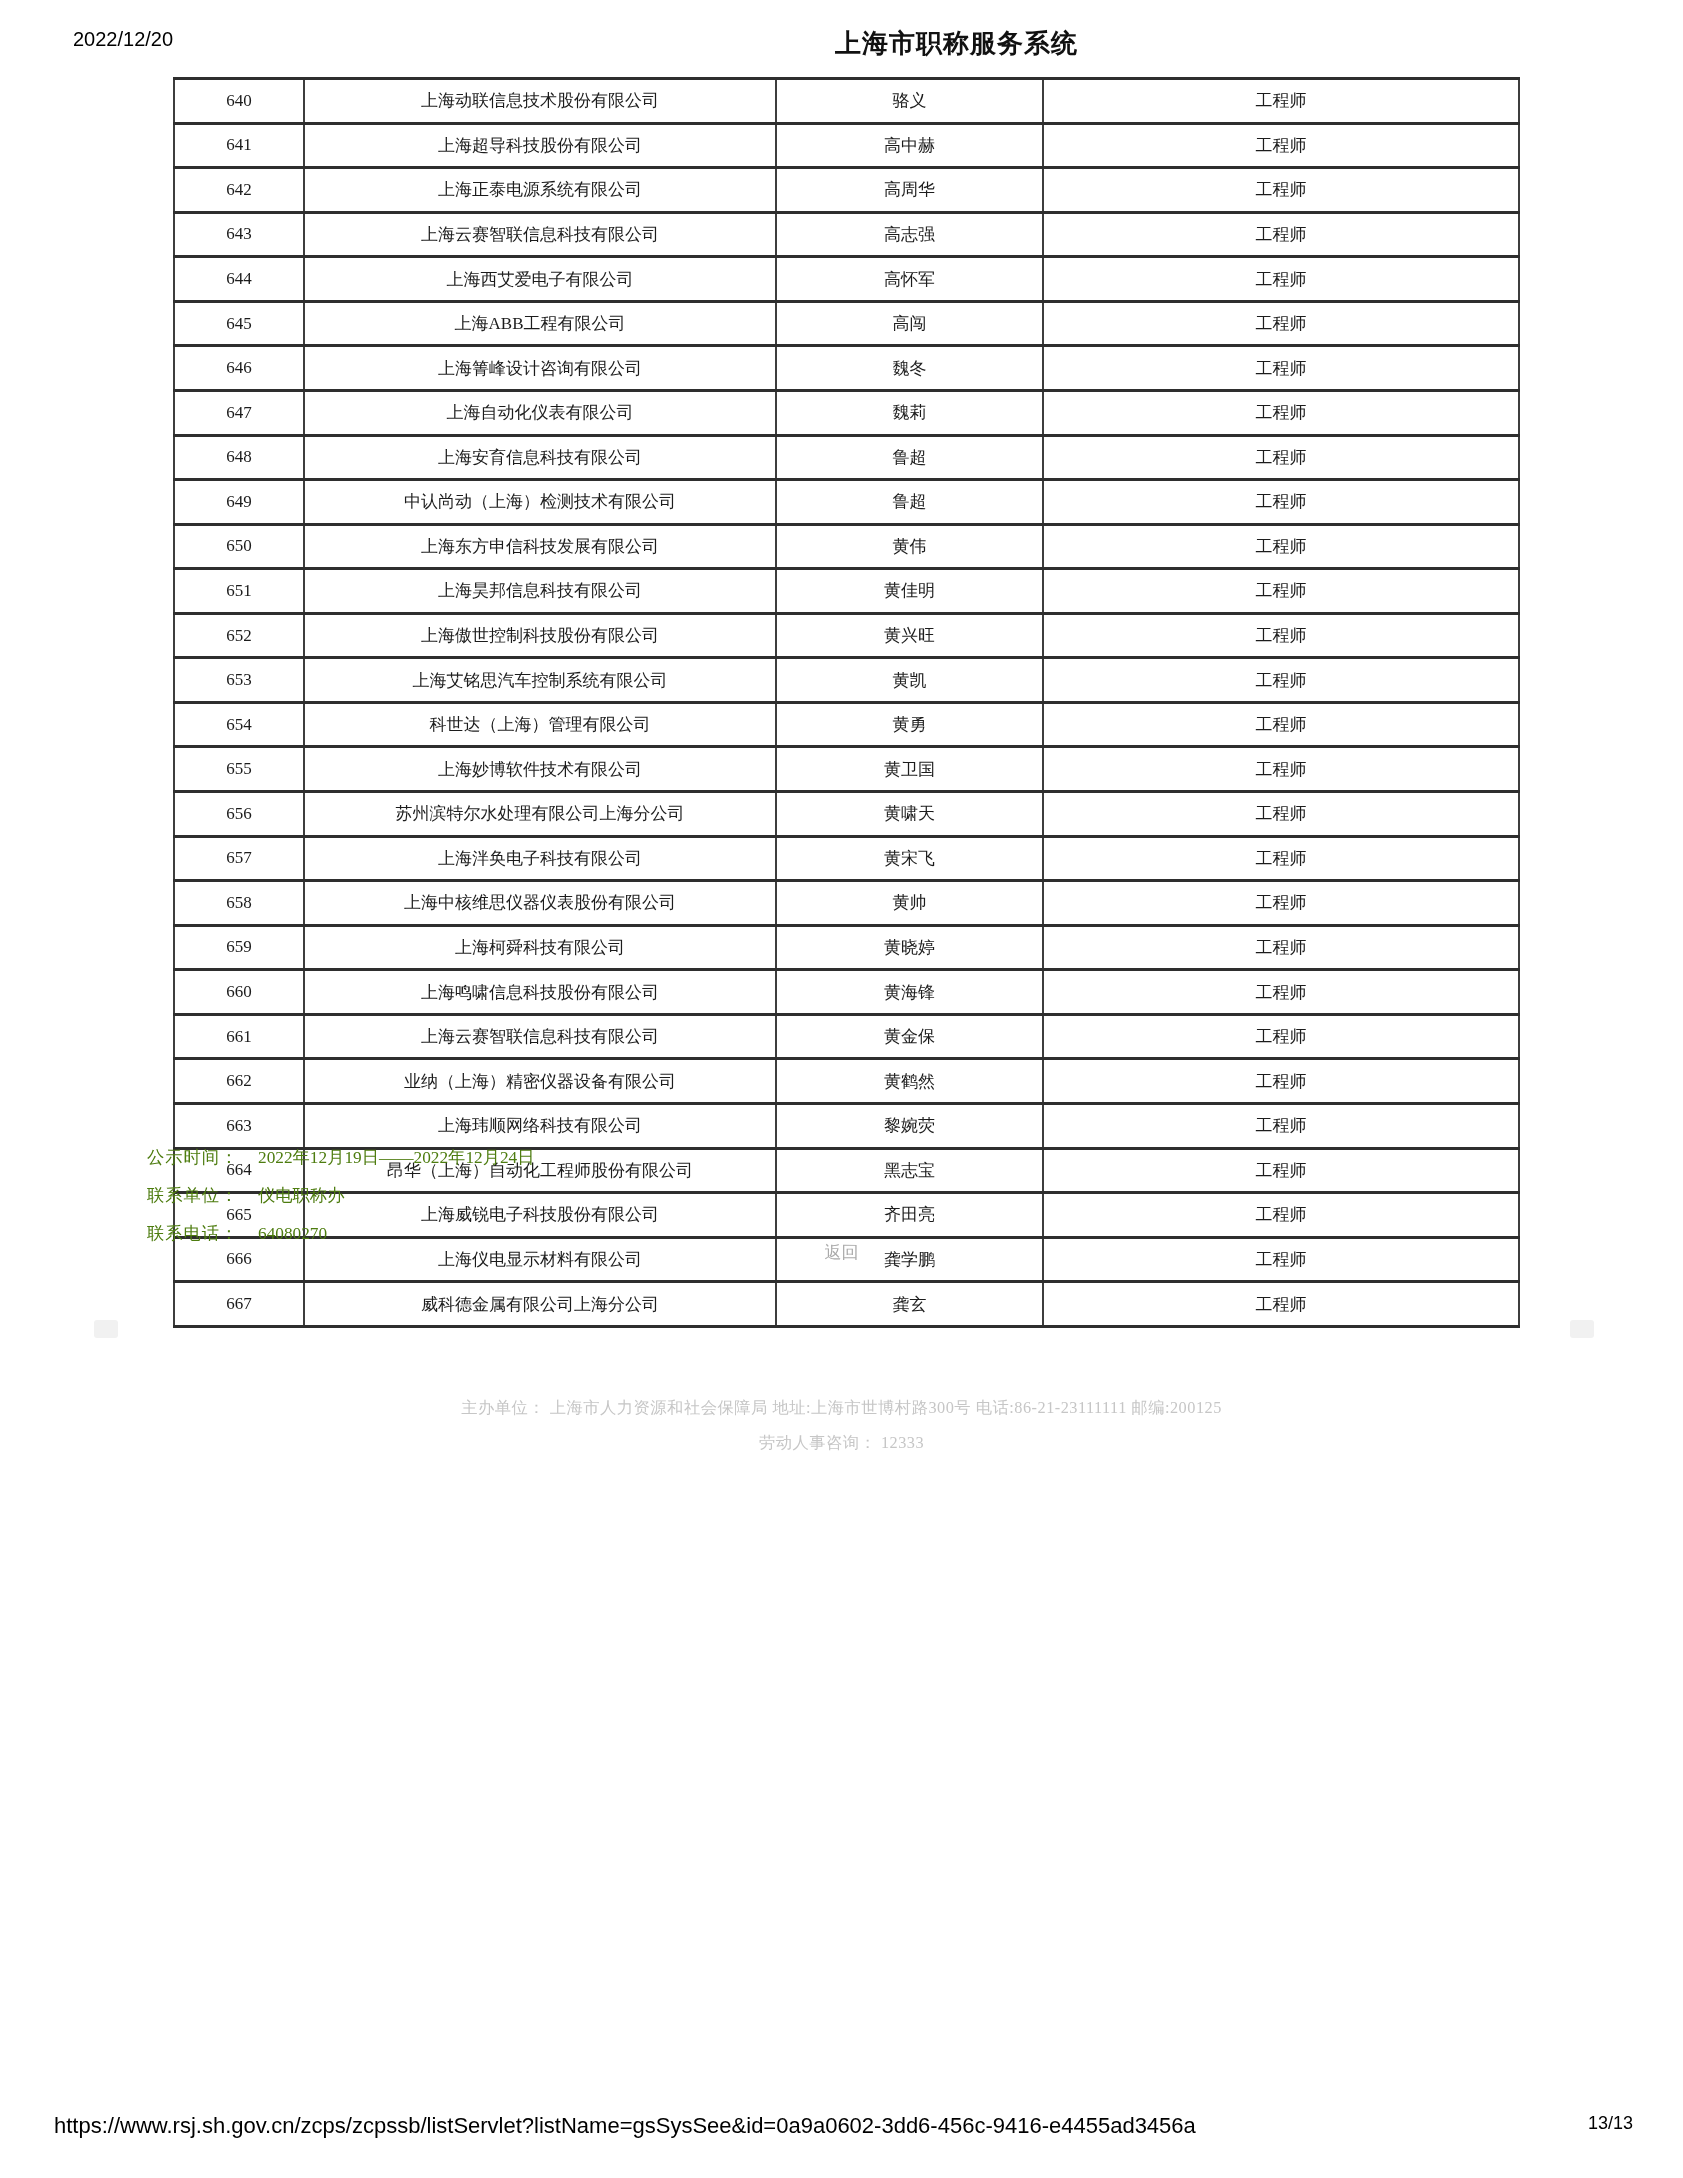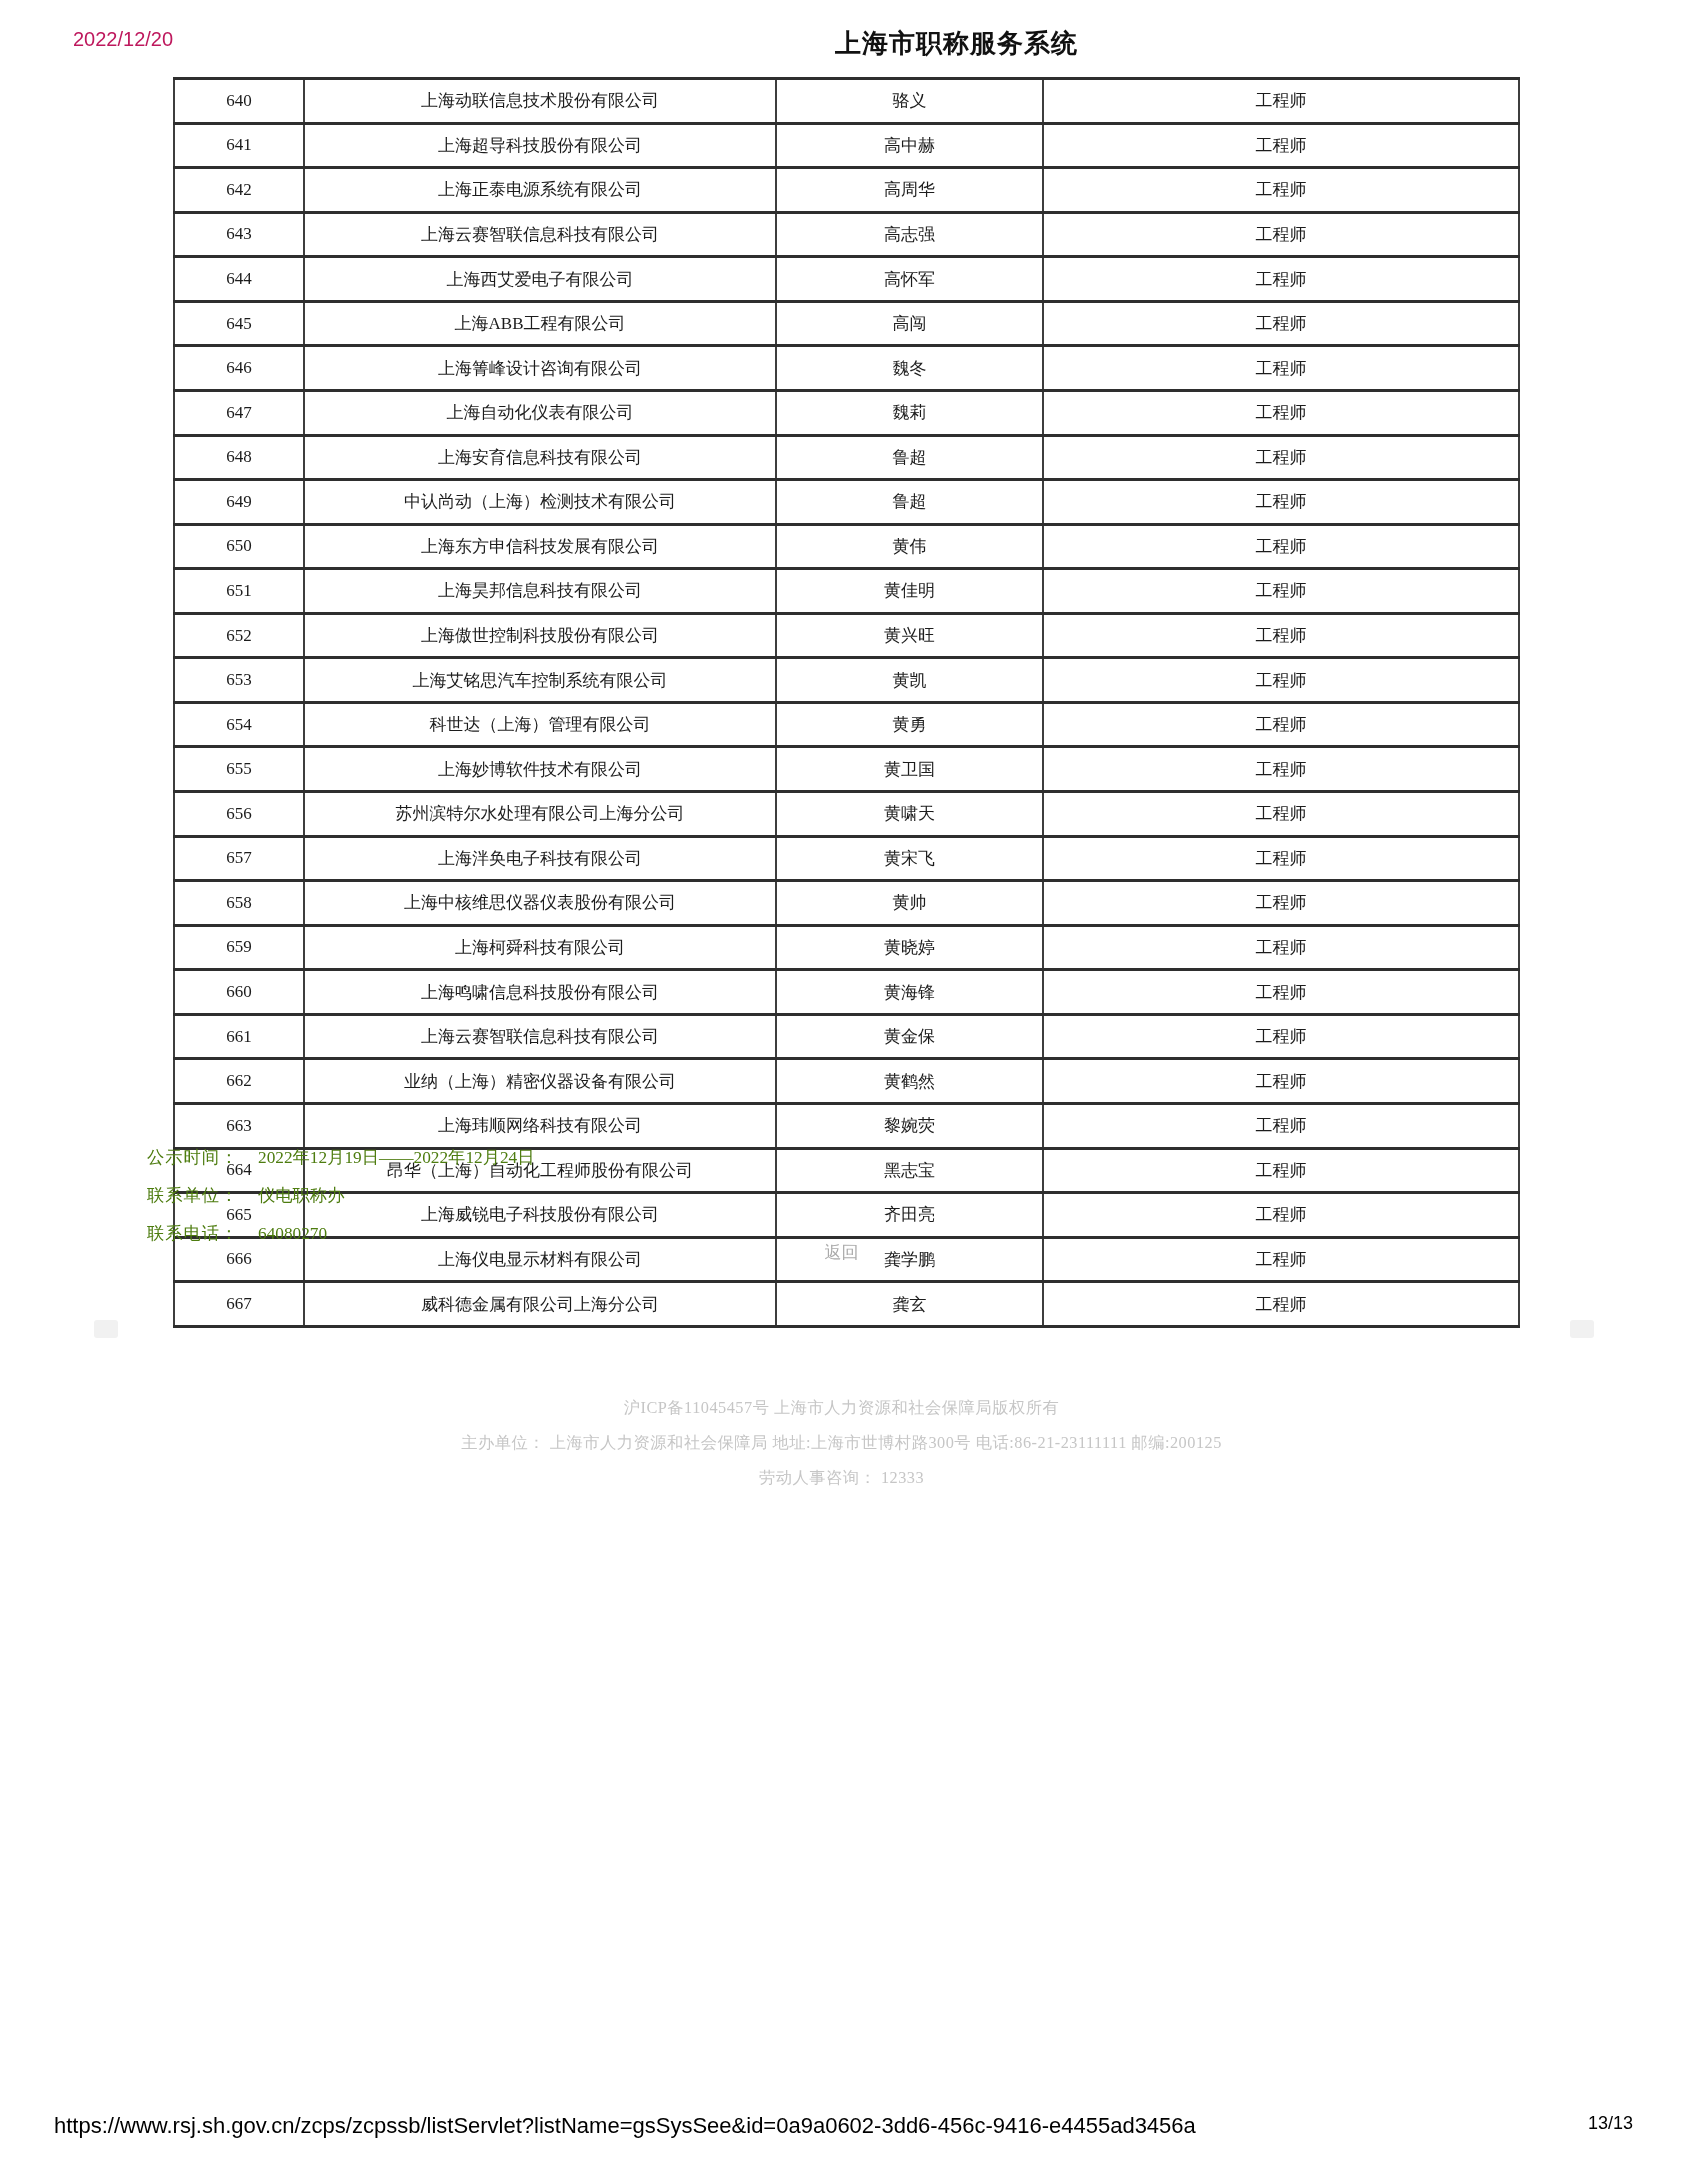--- a/index.html
+++ b/index.html
@@ -4,21 +4,21 @@
 <style>
   html,body{margin:0;padding:0;}
   body{
     width:1683px;height:2178px;position:relative;background:#ffffff;
     font-family:"Liberation Serif","DejaVu Serif",serif;
     -webkit-font-smoothing:antialiased;
   }
   .print-date{
     position:absolute;left:73px;top:28px;
     font-family:"Liberation Sans","DejaVu Sans",sans-serif;
-    font-size:20px;color:#be185d;
+    font-size:20px;color:#000000;
   }
   .print-title{
     position:absolute;left:835px;top:26px;
     font-family:"Liberation Sans","DejaVu Sans",sans-serif;
     font-size:26px;font-weight:600;color:#111;letter-spacing:1px;
   }
   table.roster{
     position:absolute;left:173px;top:77px;width:1345px;height:1251px;
     border-collapse:collapse;table-layout:fixed;
   }
@@ -261,21 +261,20 @@
       <span class="lbl">联系电话：</span><span>64080270</span>
     </div>
   </div>
 
   <div class="back-link">返回</div>
 
   <div class="nav-ghost left"></div>
   <div class="nav-ghost right"></div>
 
   <div class="site-footer">
-    <div>沪ICP备11045457号  上海市人力资源和社会保障局版权所有</div>
     <div>主办单位： 上海市人力资源和社会保障局  地址:上海市世博村路300号  电话:86-21-23111111  邮编:200125</div>
     <div>劳动人事咨询：  12333</div>
   </div>
 
   <div class="url-footer">https://www.rsj.sh.gov.cn/zcps/zcpssb/listServlet?listName=gsSysSee&amp;id=0a9a0602-3dd6-456c-9416-e4455ad3456a</div>
   <div class="page-number">13/13</div>
 
 </div>
 
 

